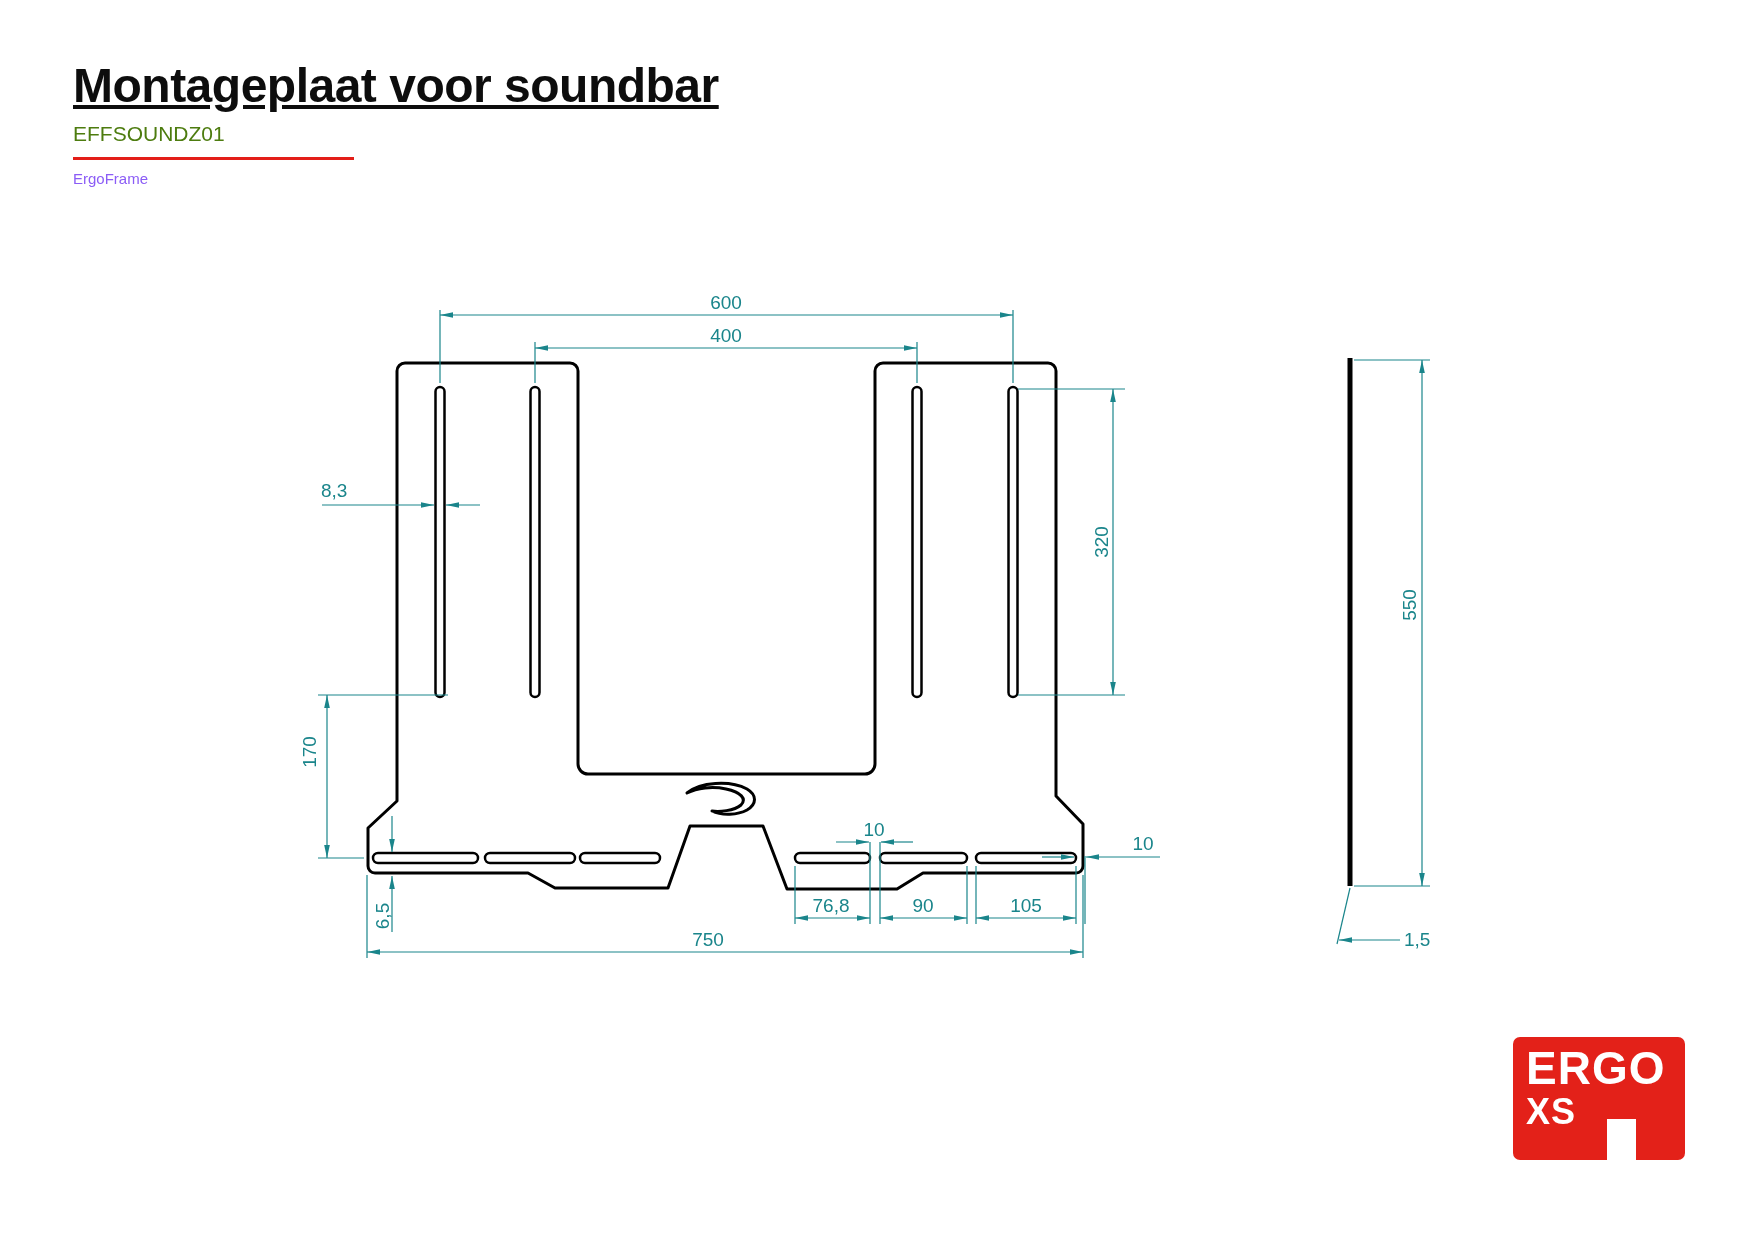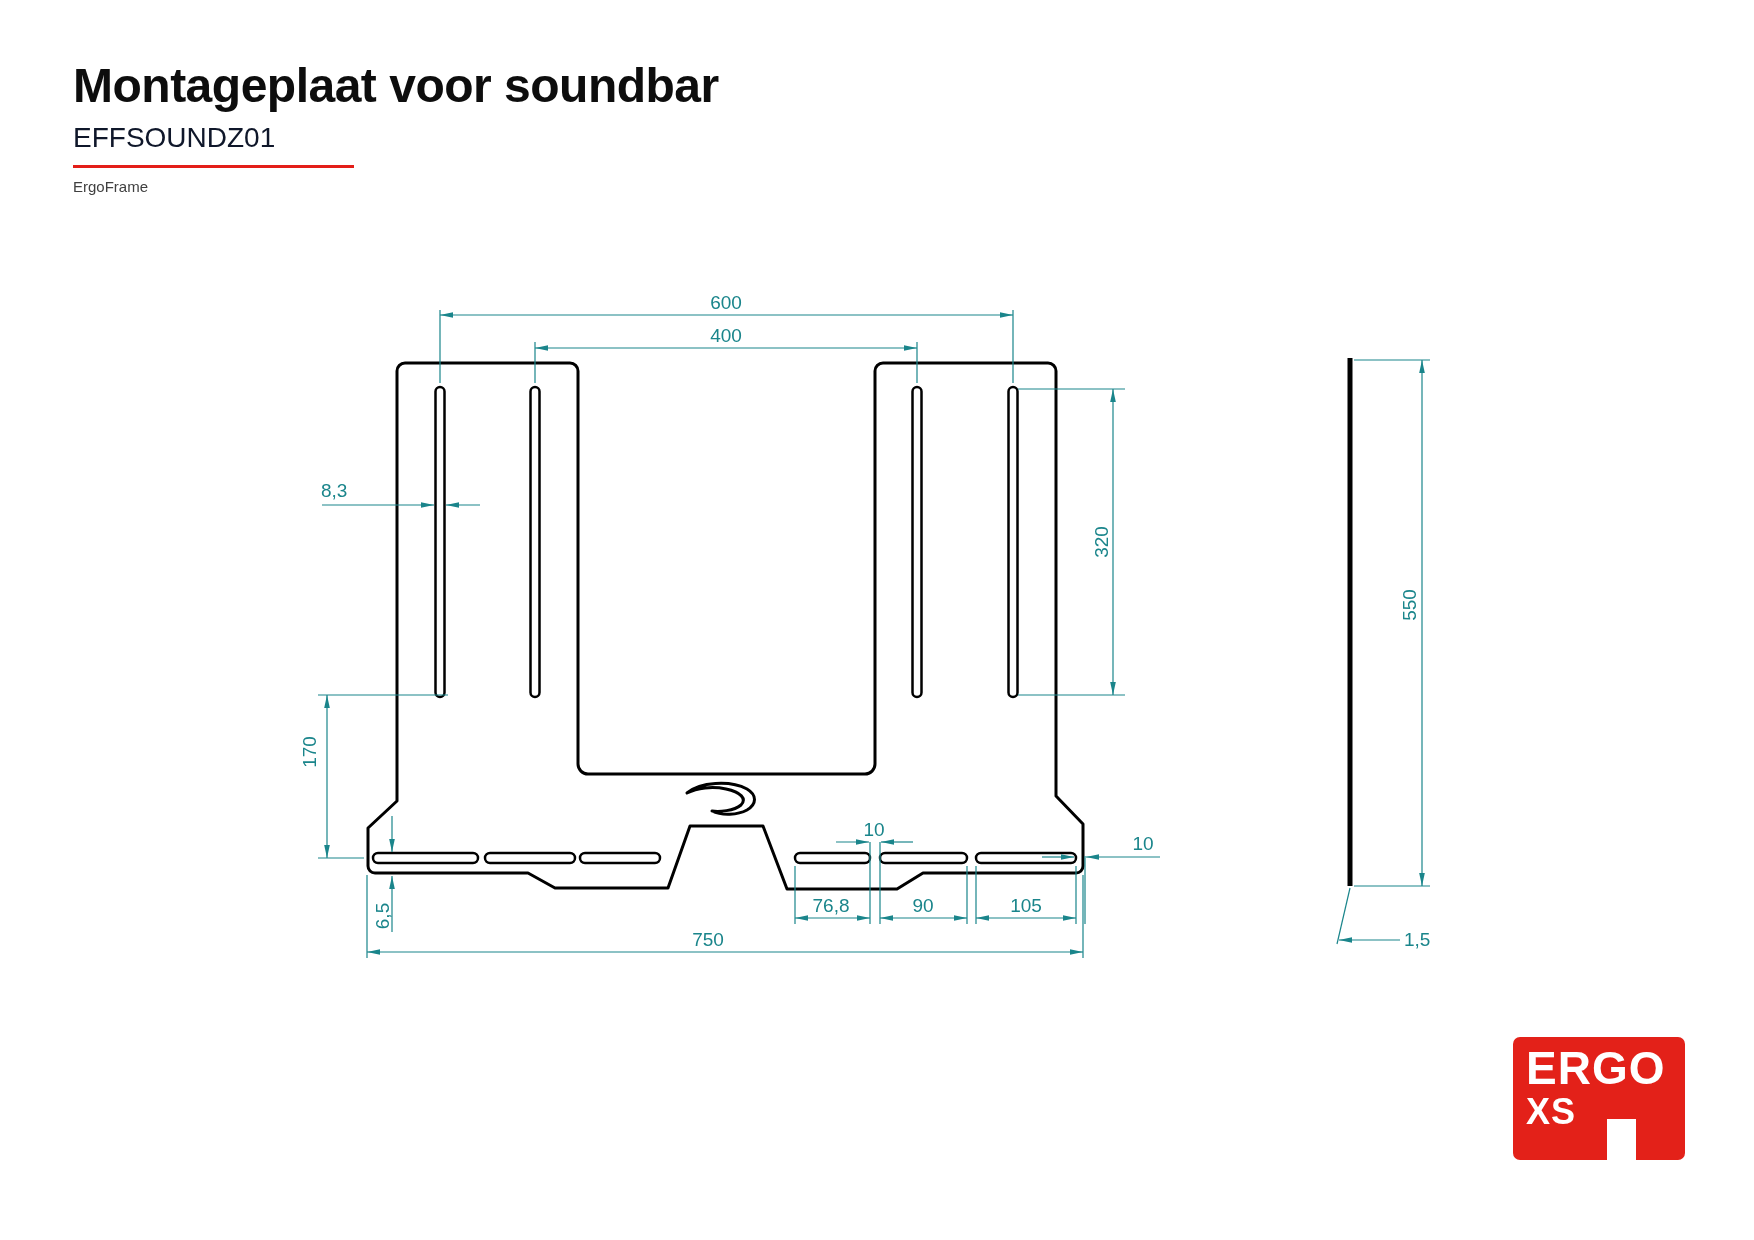--- a/index.html
+++ b/index.html
@@ -5,25 +5,25 @@
   html,body{margin:0;padding:0;}
   body{
     width:1754px;height:1240px;position:relative;background:#ffffff;
     font-family:"Liberation Sans",sans-serif;overflow:hidden;
   }
   .page{position:absolute;inset:0;}
   
   .hdr{position:absolute;left:73px;top:60px;width:900px;}
   .hdr-title{
     font-size:48px;font-weight:700;color:#0d0d0d;letter-spacing:-.5px;
-    margin:0;line-height:1.1;
+    margin:0;line-height:1.1;text-decoration:underline;
   }
-  .hdr-code{font-size:28px;color:#0f172a;margin-top:9px;}
+  .hdr-code{font-size:21px;color:#4d7c0f;margin-top:9px;}
   .hdr-rule{height:3px;width:281px;background:#e31e18;margin-top:11px;}
-  .hdr-series{font-size:15px;color:#404040;margin-top:10px;}
+  .hdr-series{font-size:15px;color:#8b5cf6;margin-top:10px;}
   
   svg.draw{position:absolute;left:0;top:0;}
   .outline{stroke:#000;stroke-width:3;fill:none;stroke-linejoin:round;stroke-linecap:round;}
   .slot{stroke:#000;stroke-width:2.5;fill:none;}
   .dim{stroke:#1a858b;stroke-width:1.2;fill:none;}
   .dim-text{font-family:"Liberation Sans",sans-serif;font-size:19px;fill:#1a858b;}
   .thick{stroke:#000;stroke-width:5;fill:none;}
   
   .logo{
     position:absolute;left:1513px;top:1037px;width:172px;height:123px;

